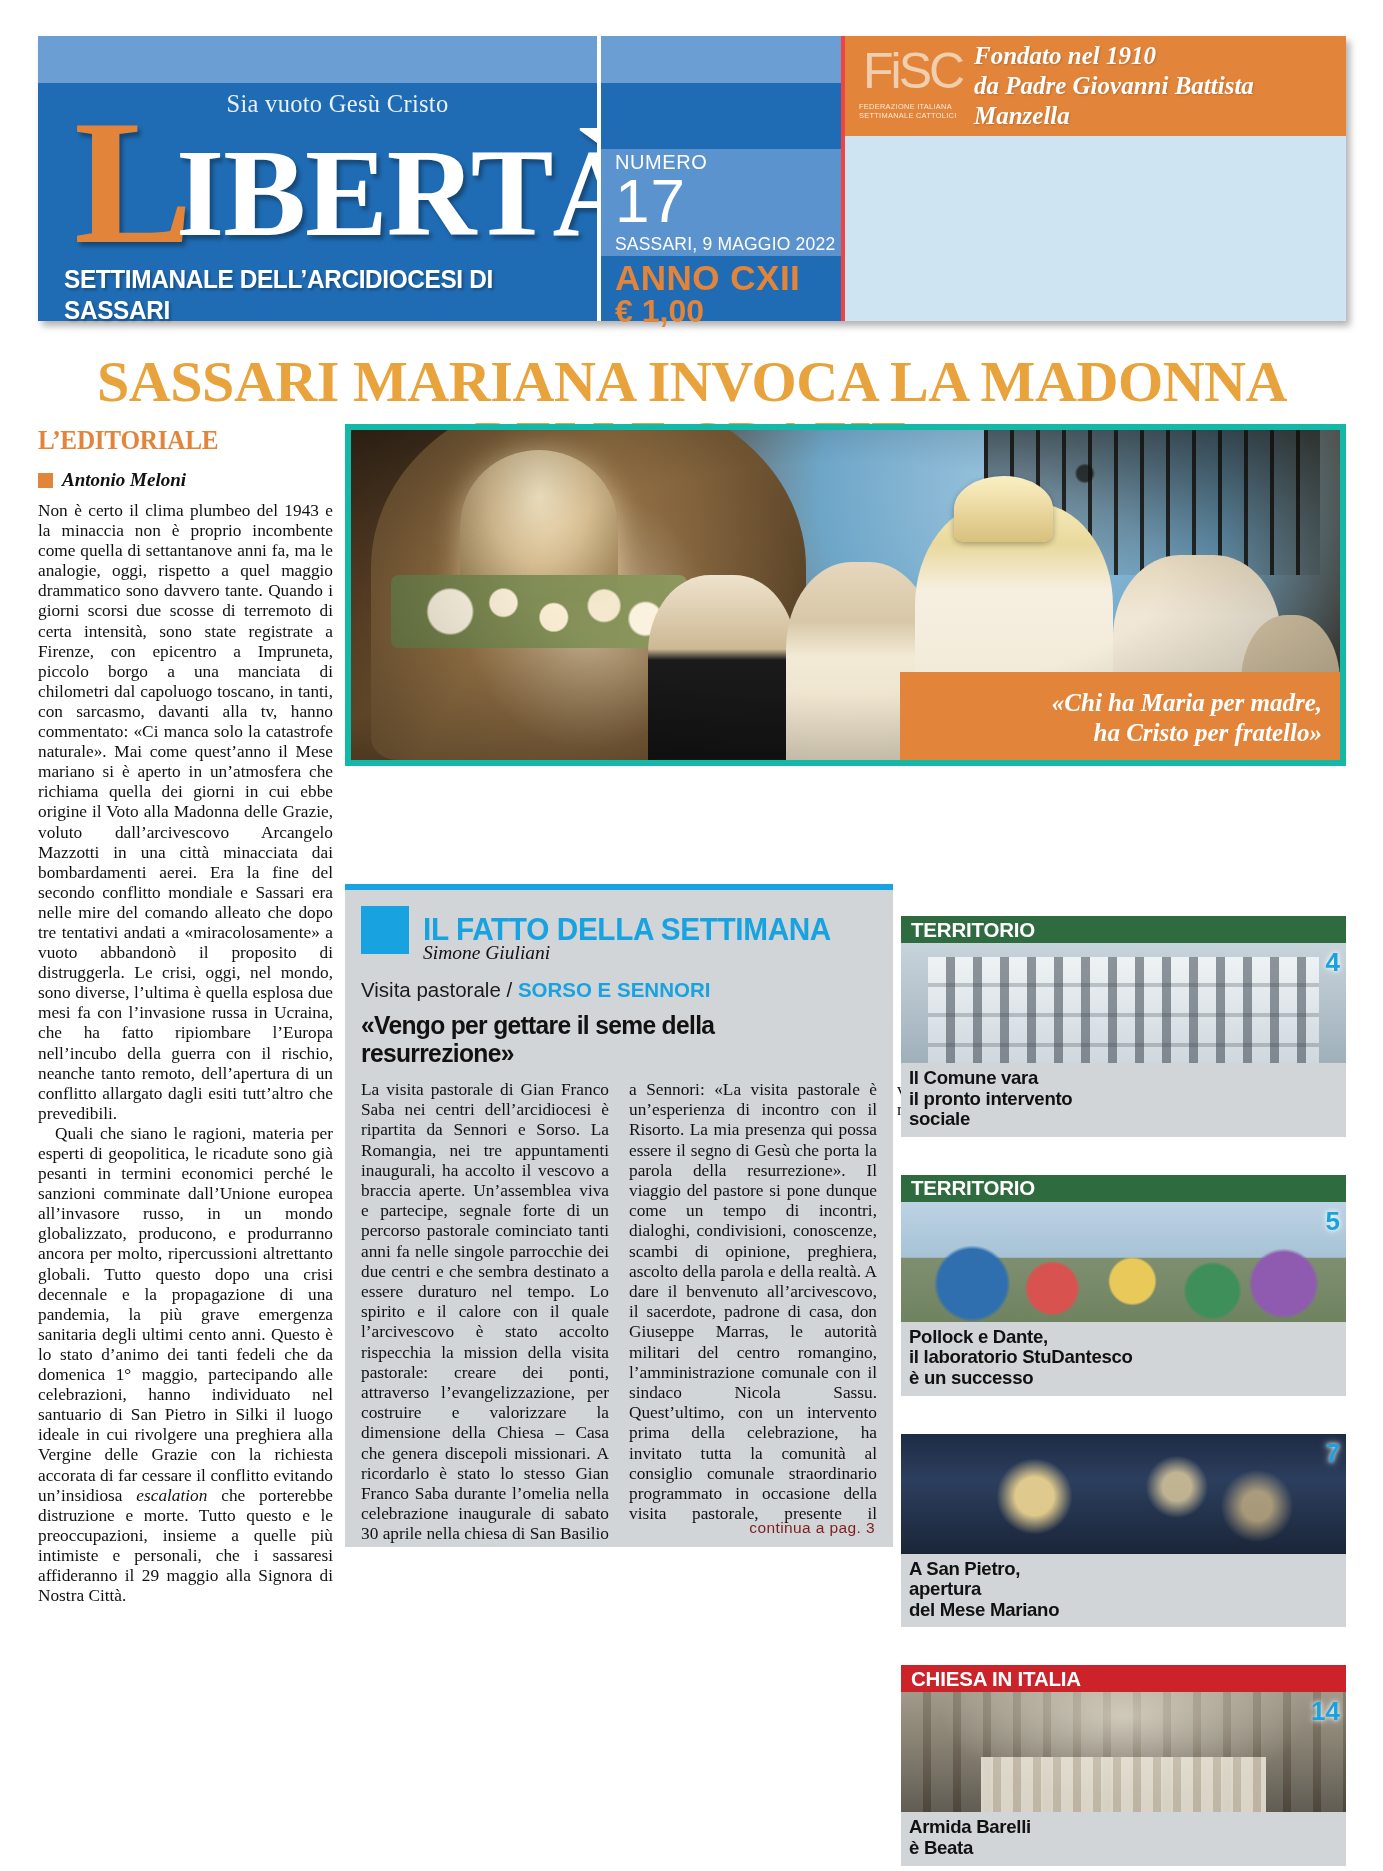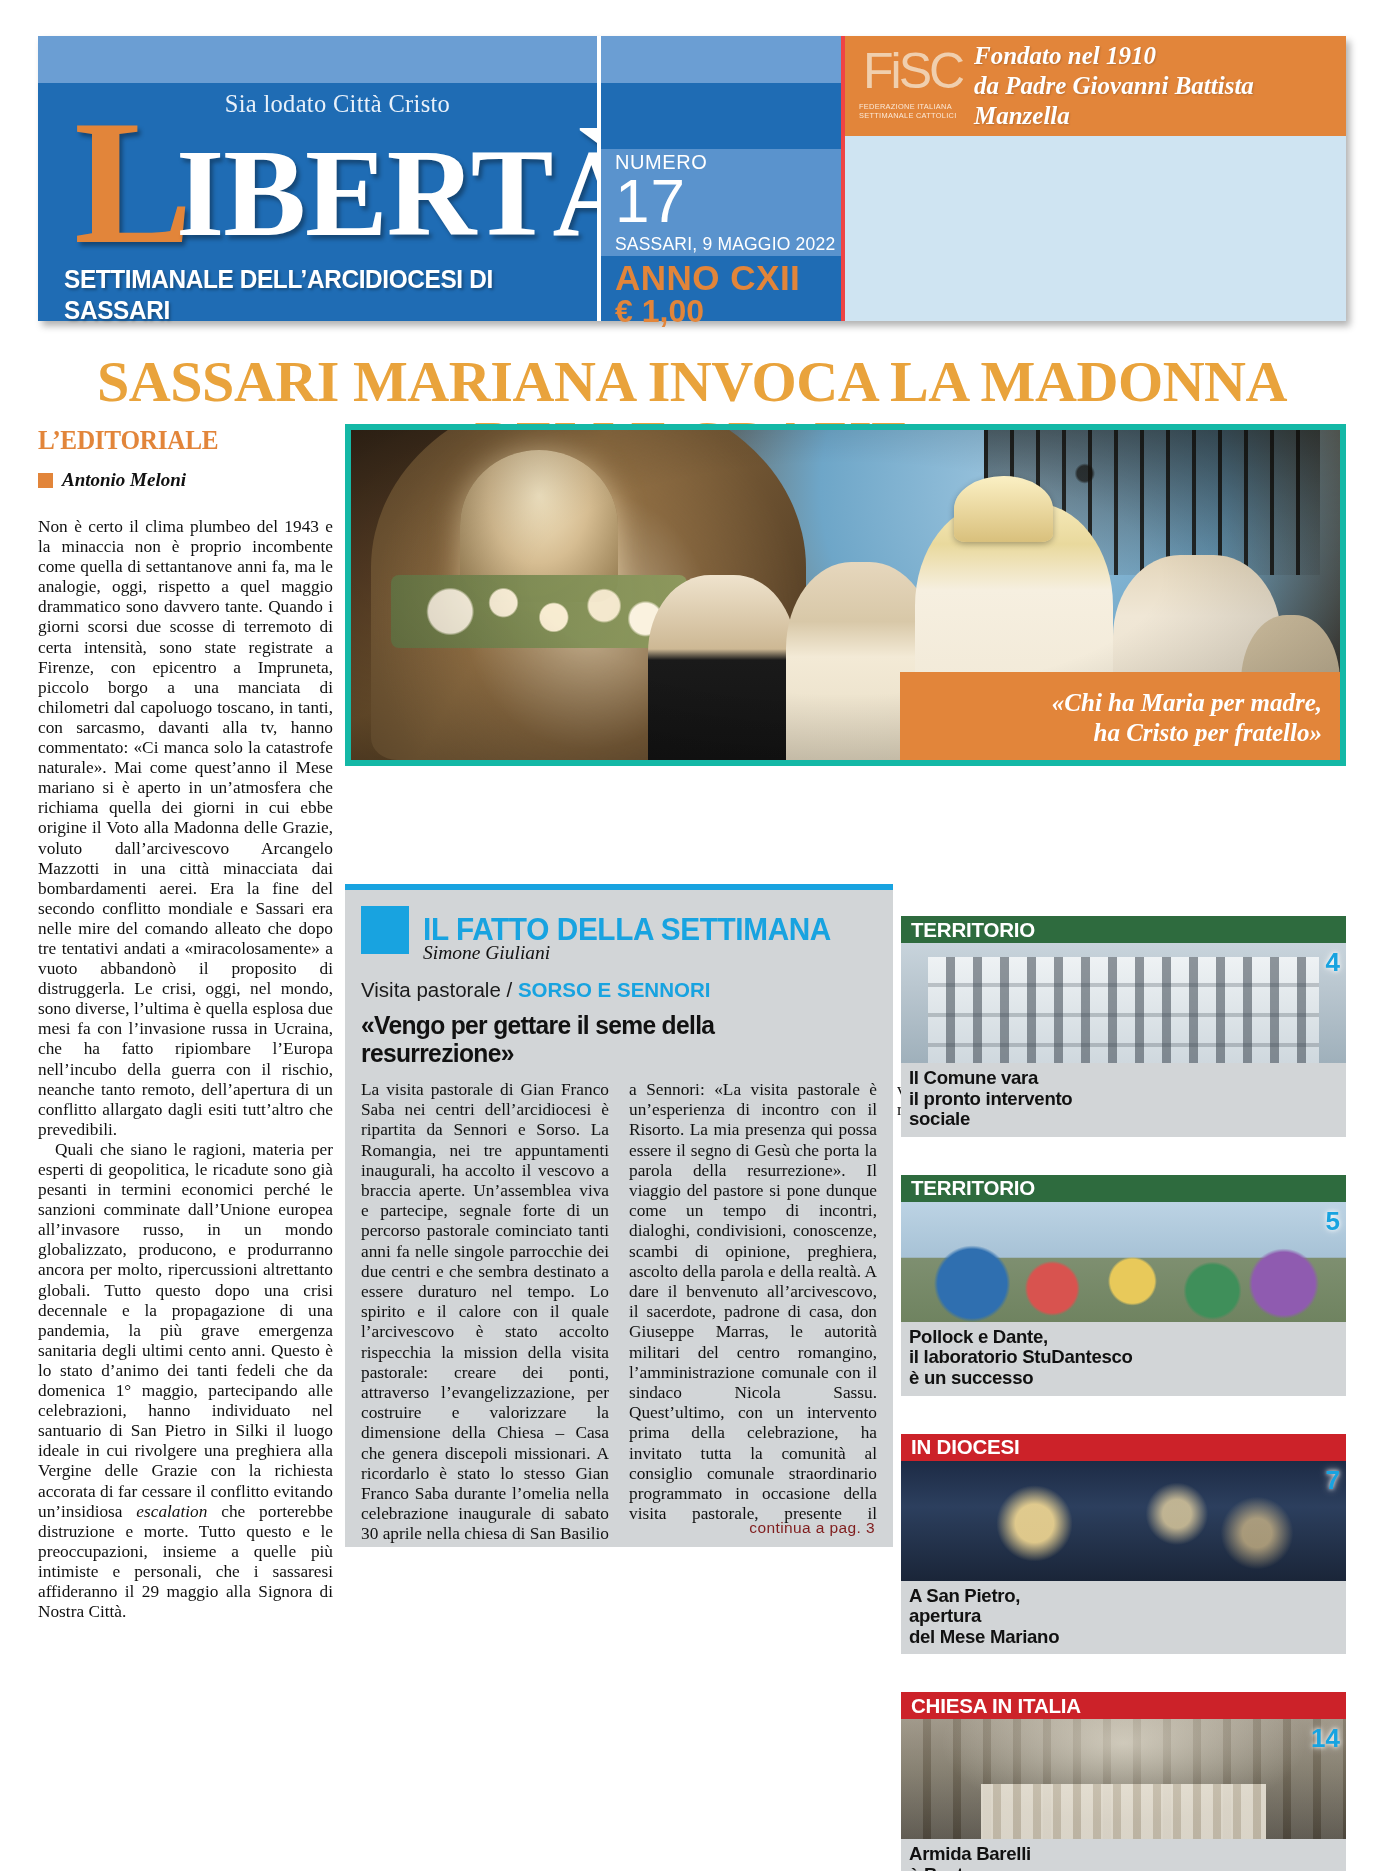--- a/index.html
+++ b/index.html
@@ -237,21 +237,21 @@
     display: inline-block;
   }
   .ed-author-name {
     font-family: "Liberation Serif", serif;
     font-style: italic;
     font-weight: 700;
     font-size: 19px;
     color: #111;
   }
   .ed-body {
-    margin-top: 26px;
+    margin-top: 10px;
     font-family: "Liberation Serif", serif;
     font-size: 17.3px;
     line-height: 20.1px;
     text-align: justify;
     color: #111;
     hyphens: auto;
   }
   .ed-body p { text-indent: 17px; }
   .ed-body p:first-child { text-indent: 0; }
   .ed-body i { font-style: italic; }
@@ -542,21 +542,21 @@
 </style>
 </head>
 <body>
 
 <div id="page">
 
   <div class="masthead">
 
     <div class="mh-left">
       <div class="topband"></div>
-      <div class="mh-motto">Sia lodato Città Cristo</div>
+      <div class="mh-motto">Sia vuoto Gesù Cristo</div>
       <div class="logo-wrap">
         <span class="logo-L">L</span>
         <span class="logo-rest">IBERTÀ</span>
       </div>
       <div class="logo-sub">SETTIMANALE DELL’ARCIDIOCESI DI SASSARI</div>
     </div>
 
     <div class="mh-mid">
       <div class="topband"></div>
       <div class="numero-band">
@@ -648,23 +648,20 @@
         <div class="sb-bar" style="background: rgb(46, 107, 62);">
           <span>TERRITORIO</span>
         </div>
         <div class="sb-thumb">
           <div class="t-crowd"></div>
           <div class="sb-pagenum">5</div>
         </div>
         <div class="sb-cap">Pollock e Dante,<br>il laboratorio StuDantesco<br>è un successo</div>
       </div>
       <div class="sb-item">
-        <div class="sb-bar" style="background: rgb(204, 34, 41);">
-          <span>IN DIOCESI</span>
-        </div>
         <div class="sb-thumb">
           <div class="t-proc"></div>
           <div class="sb-pagenum">7</div>
         </div>
         <div class="sb-cap">A San Pietro,<br>apertura<br>del Mese Mariano</div>
       </div>
       <div class="sb-item">
         <div class="sb-bar" style="background: rgb(204, 34, 41);">
           <span>CHIESA IN ITALIA</span>
         </div>

